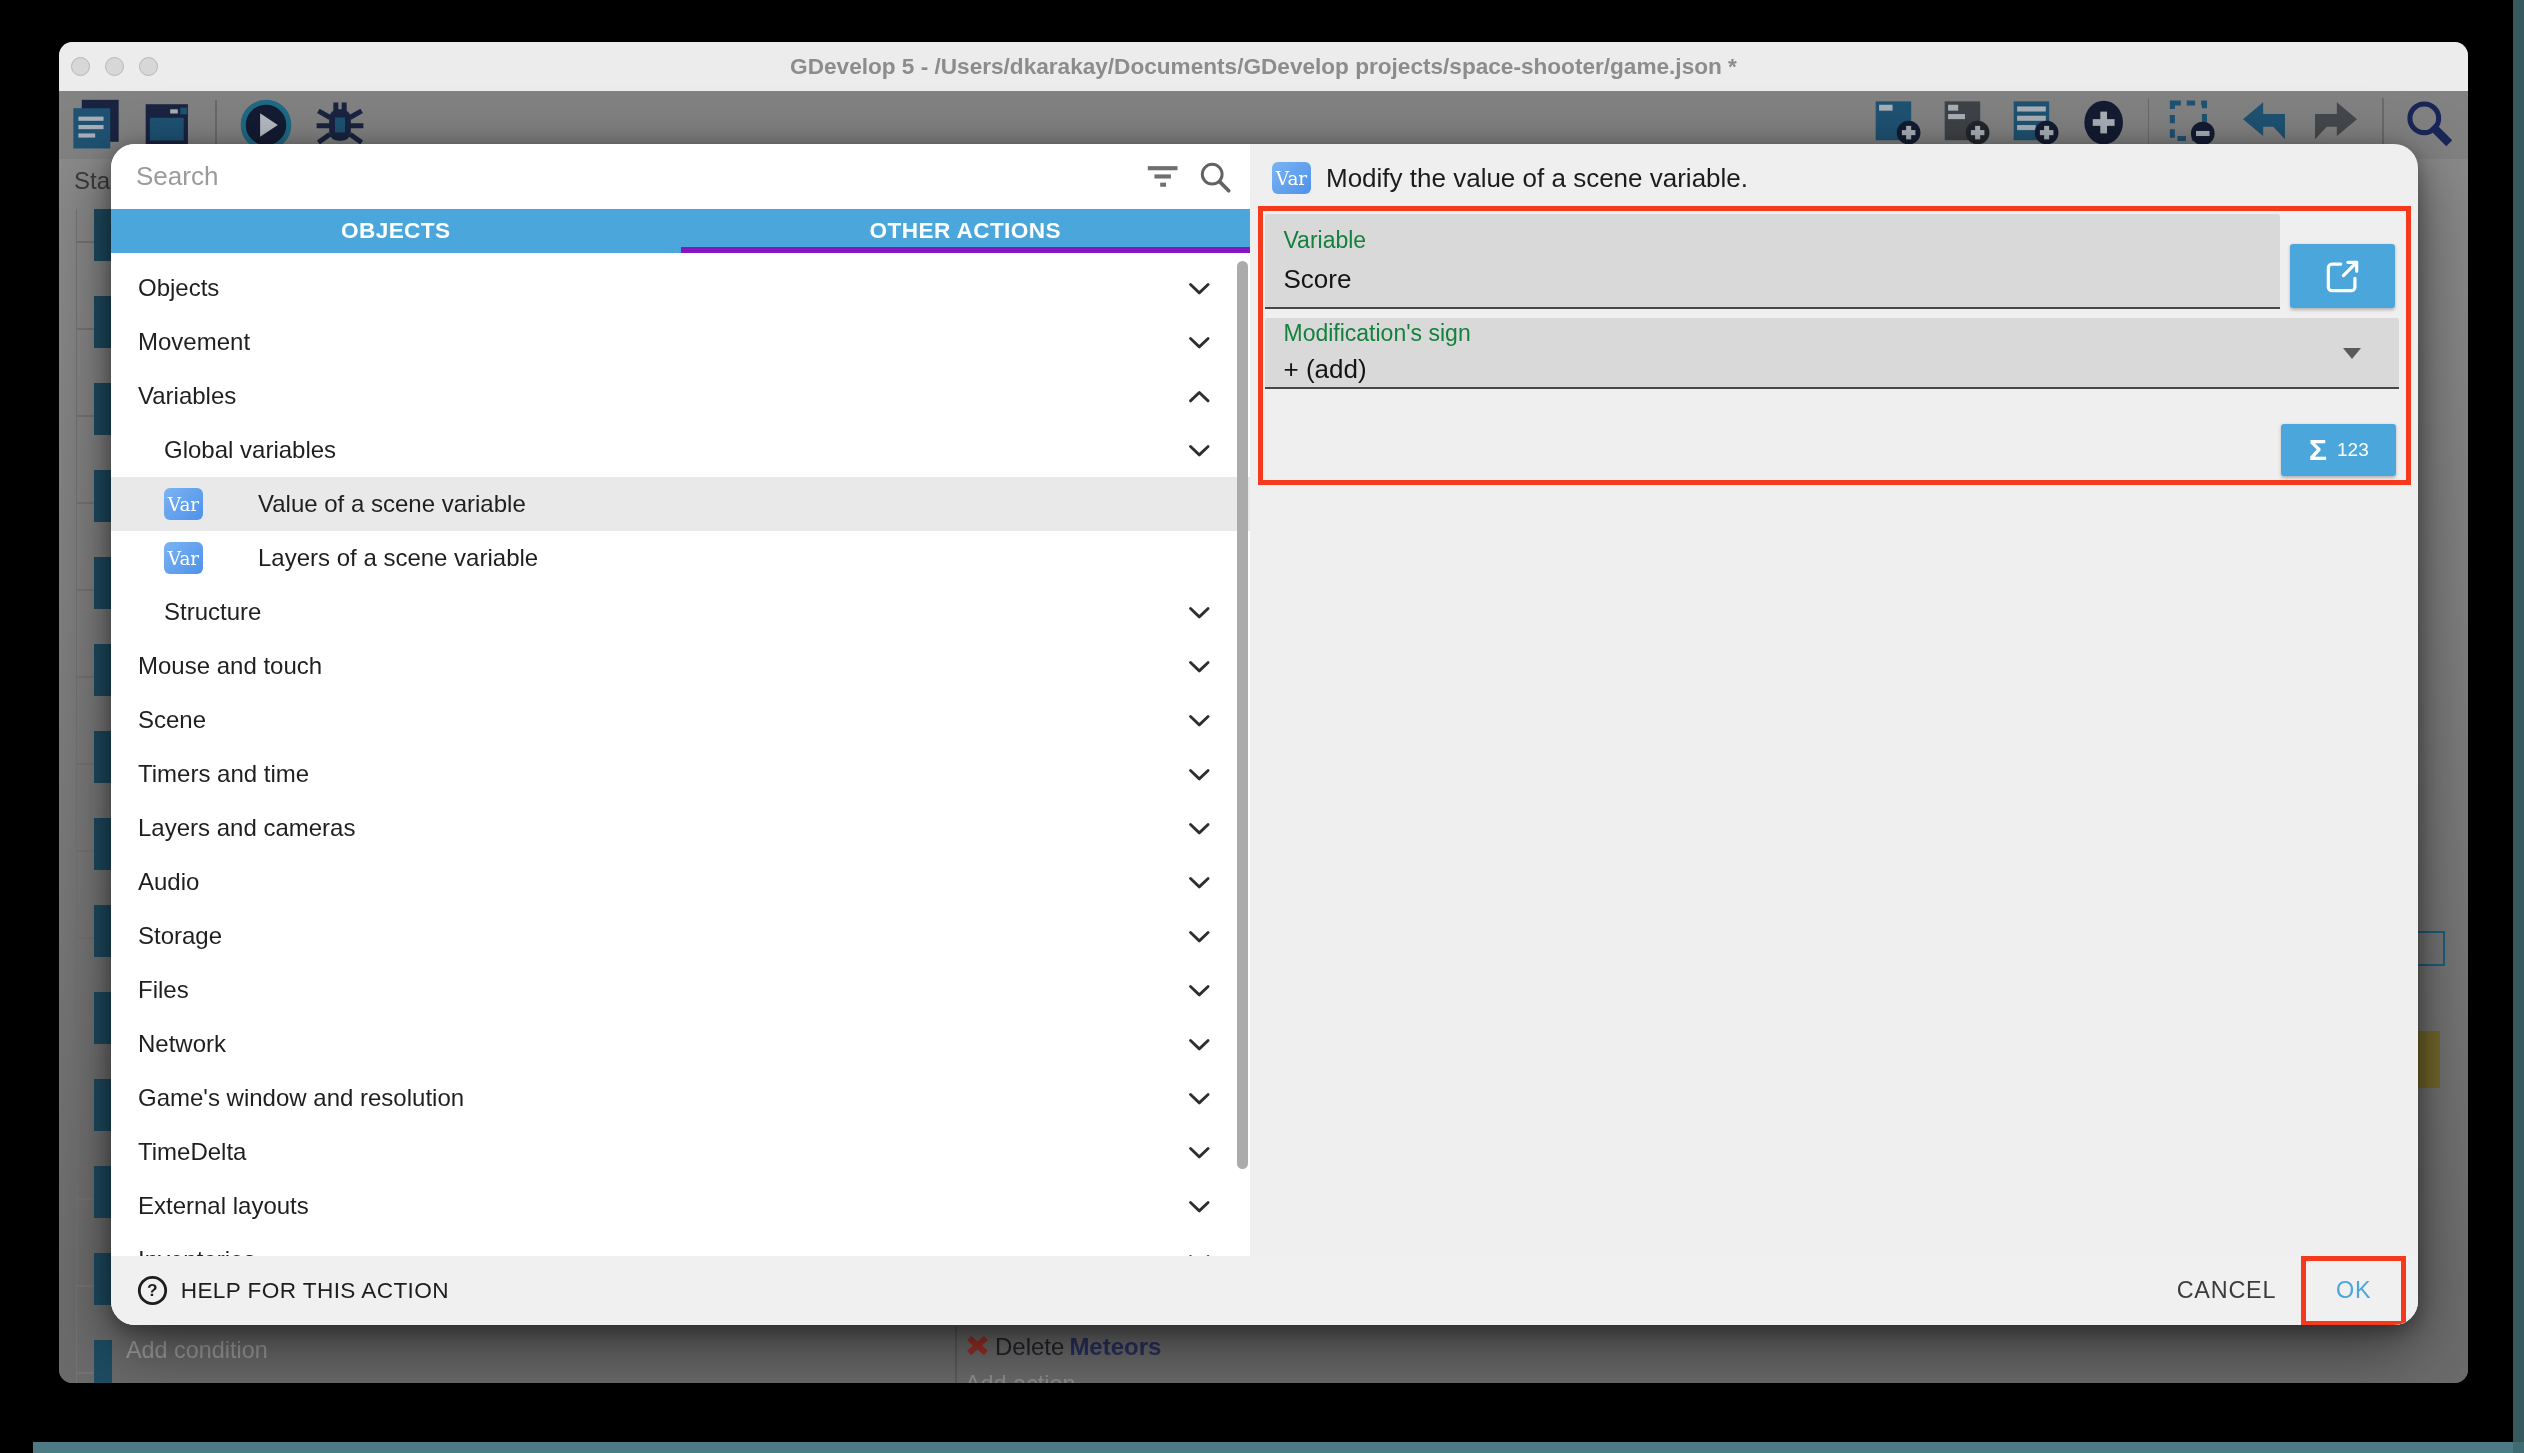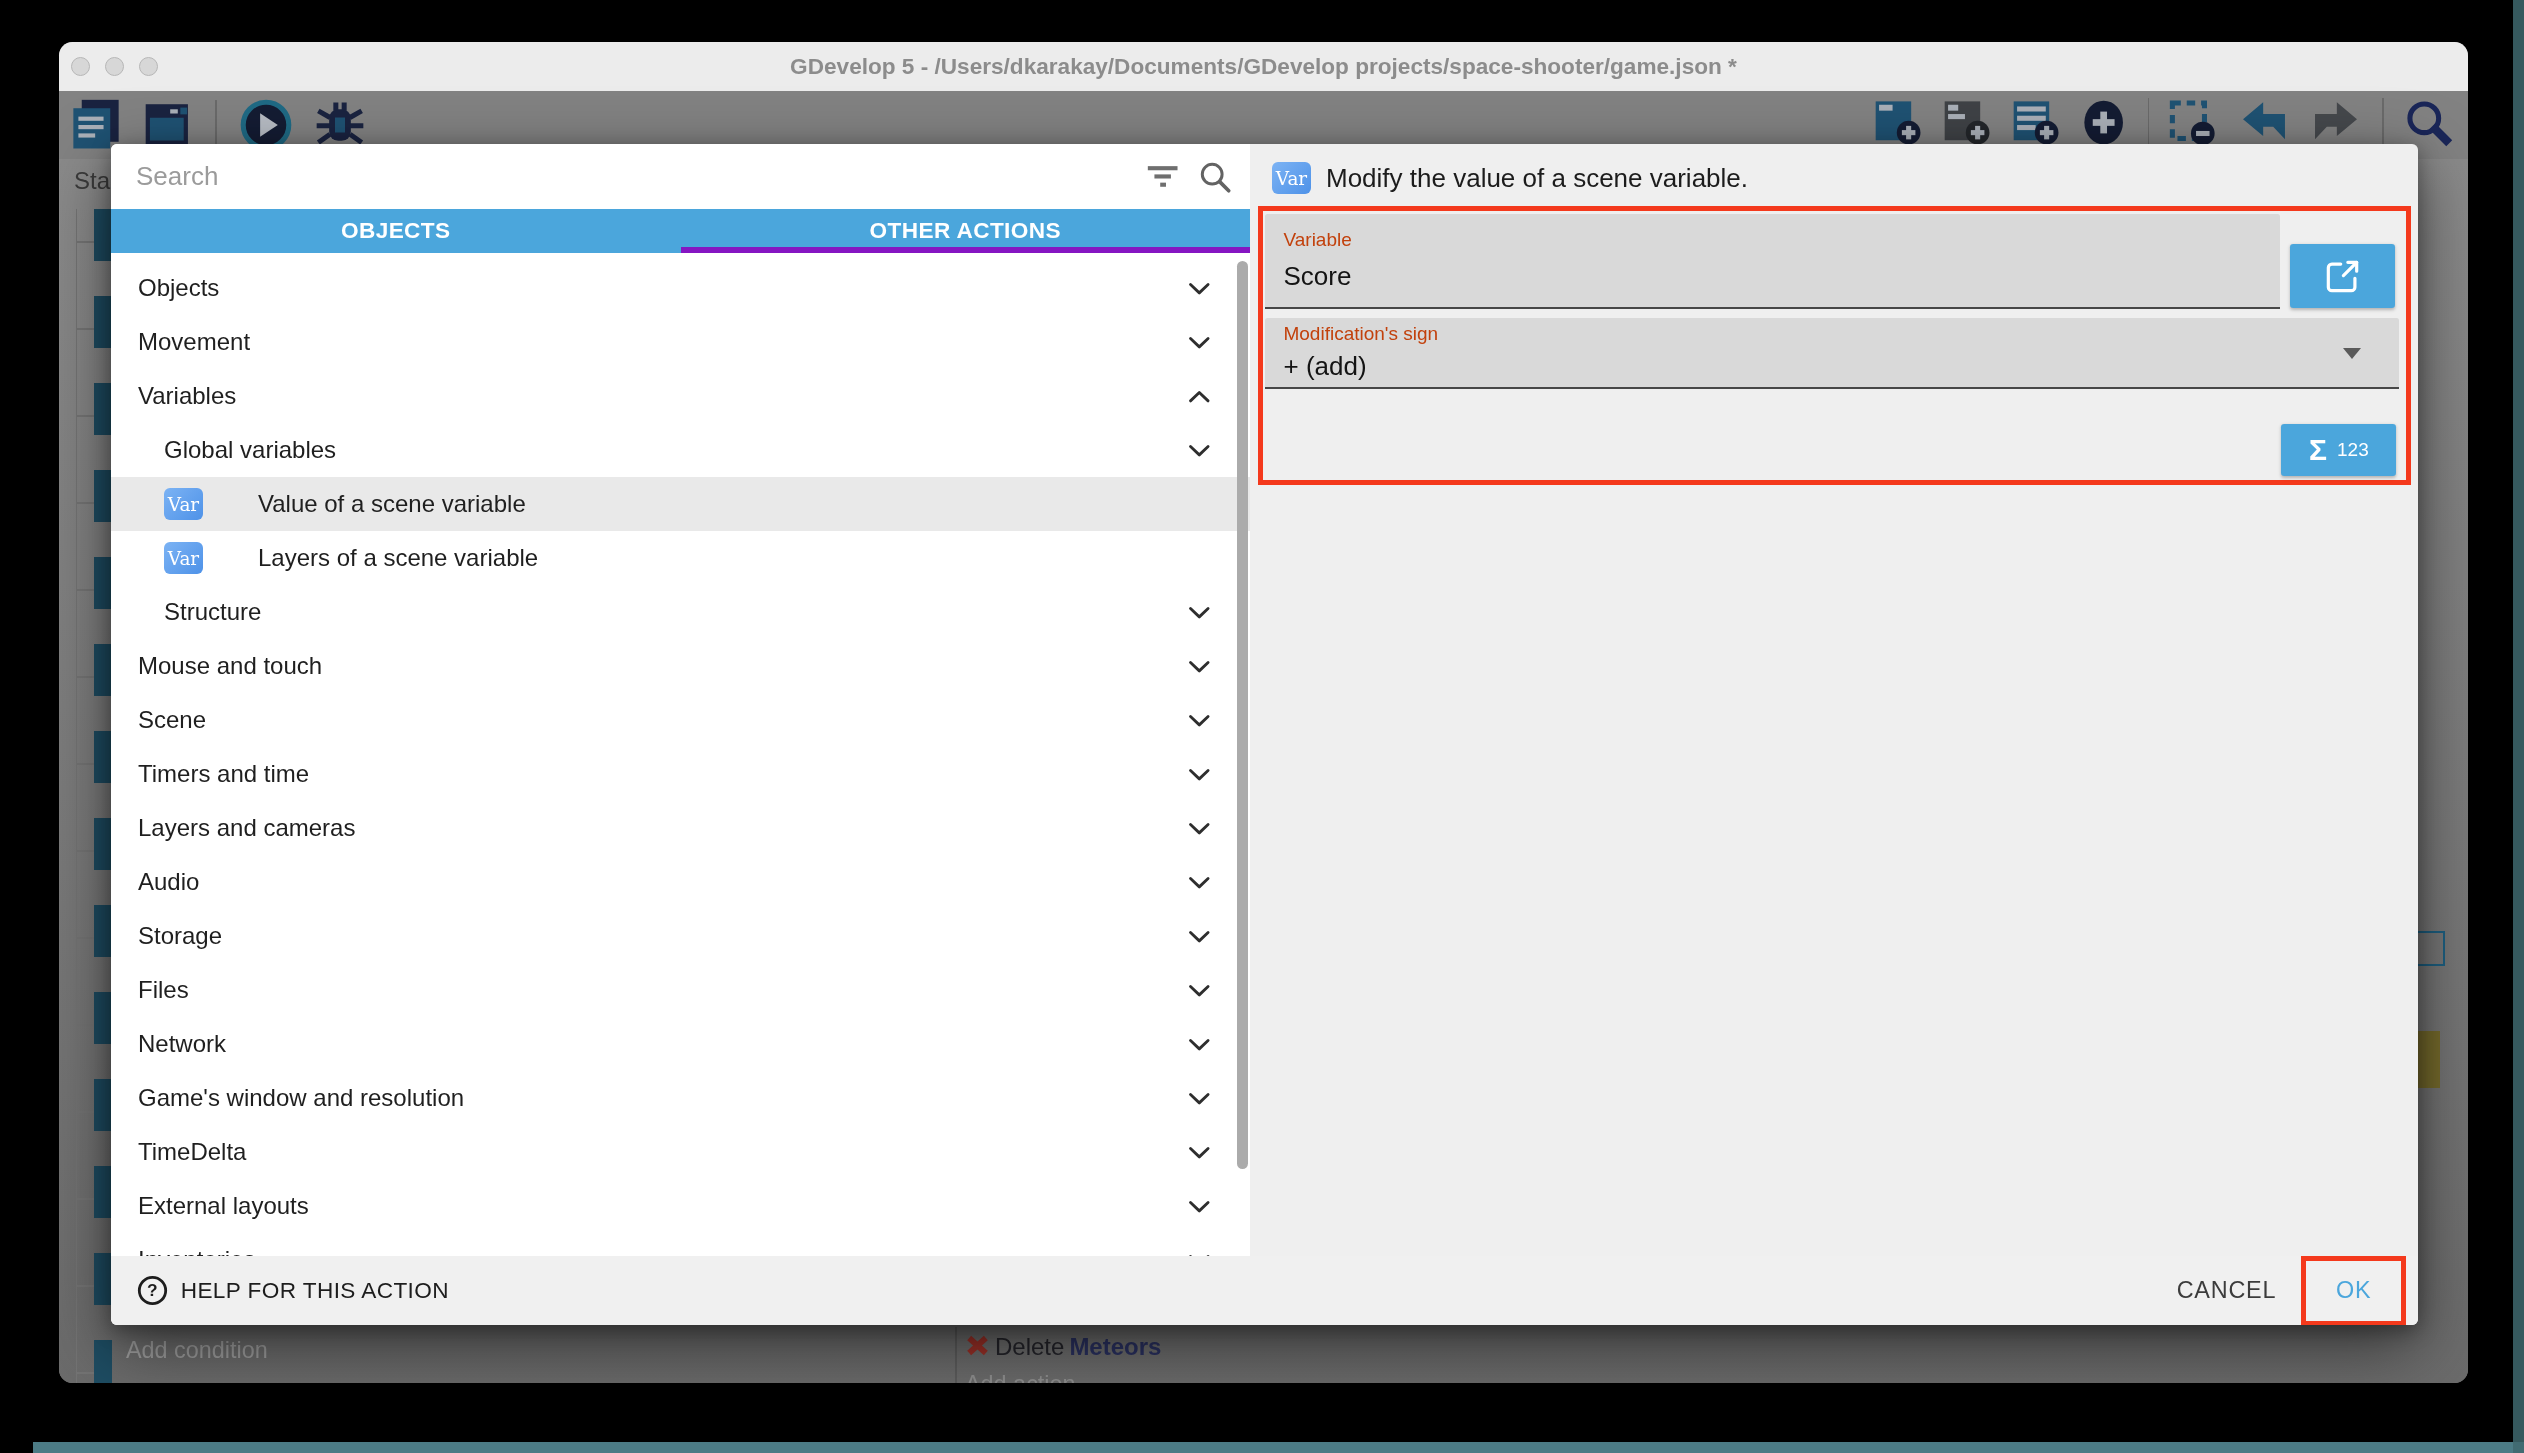--- a/index.html
+++ b/index.html
@@ -40,21 +40,21 @@
   .bg-delete-row { position:absolute; left:906px; top:1174px; display:flex; align-items:flex-start; gap:5px;
     font-size:24px; }
   .bg-delete-verb { color:#24242a; }
   .bg-delete-obj { color:#2a3160; font-weight:bold; }
   .bg-addaction { position:absolute; left:906px; top:1212px; font-size:23.4px; color:#8f8f8f; }
   .bg-bluebox { position:absolute; left:2356px; top:772px; width:30px; height:35px; border:2.5px solid #1d5f80; }
   .bg-olivebox { position:absolute; left:2356px; top:872px; width:25px; height:57px; background:#756a2c; }
 
   
   .dialog { position:absolute; left:111px; top:144px; width:2307px; height:1181px;
-    border-radius:6px; overflow:hidden; z-index:20;
+    border-radius:24px; overflow:hidden; z-index:20;
     box-shadow:0 22px 67px rgba(0,0,0,.5), 0 5px 20px rgba(0,0,0,.35); }
 
   .left-panel { position:absolute; left:0; top:0; width:1139px; height:100%; background:#fff; }
   .search-row { position:absolute; left:0; top:0; width:100%; height:65px; background:#fff; }
   .search-placeholder { position:absolute; left:25px; top:0; line-height:65px; font-size:26px; color:#9b9b9b; }
   .filter-btn { position:absolute; left:1036px; top:22px; }
   .dlg-search-btn { position:absolute; left:1088px; top:16.7px; }
 
   .tab-bar { position:absolute; left:0; top:65px; width:100%; height:44px; background:#4BA6DC; display:flex; }
   .tab { flex:1; display:flex; align-items:center; justify-content:center; color:#fff;
@@ -76,21 +76,21 @@
     background:#ABABAB; border-radius:5.9px; }
 
   .right-panel { position:absolute; left:1139px; top:0; width:1168px; height:100%; background:#EFEFEF; }
   .editor-header { position:absolute; left:22px; top:18.4px; display:flex; align-items:center; gap:15px; }
   .editor-title { font-size:26px; color:#1c1c1c; }
 
   .field-group { position:absolute; left:8.4px; top:62px; width:1153px; height:279px;
     border:5.9px solid #F4391C; }
   .gfield { position:absolute; background:#D9D9D9; border-bottom:2.5px solid #474747;
     border-radius:2.5px 2.5px 0 0; padding-left:18.4px; display:flex; flex-direction:column; justify-content:center; gap:6.7px; }
-  .gfield .flabel { font-size:19px; color:#c2410c; }
+  .gfield .flabel { font-size:23px; color:#15803d; }
   .gfield .fvalue { font-size:26px; color:#141414; }
   .variable-field { left:1.7px; top:3.3px; width:1015px; height:95px; gap:10px; }
   .sign-field { left:1.7px; top:107px; width:1134px; height:71px; }
   .value-field { left:1.7px; top:188px; width:1015px; height:77px; }
   .value-field .fvalue { font-family:"DejaVu Sans Mono",monospace; font-size:25px; }
   .caret { position:absolute; right:38px; top:30px; width:0; height:0;
     border-left:9.2px solid transparent; border-right:9.2px solid transparent; border-top:11px solid #5a5a5a; }
   .blue-btn { position:absolute; background:#4BA6DC; border:none; border-radius:3.3px;
     display:flex; align-items:center; justify-content:center; cursor:pointer;
     box-shadow:0 1.7px 3.3px rgba(0,0,0,.25); }

